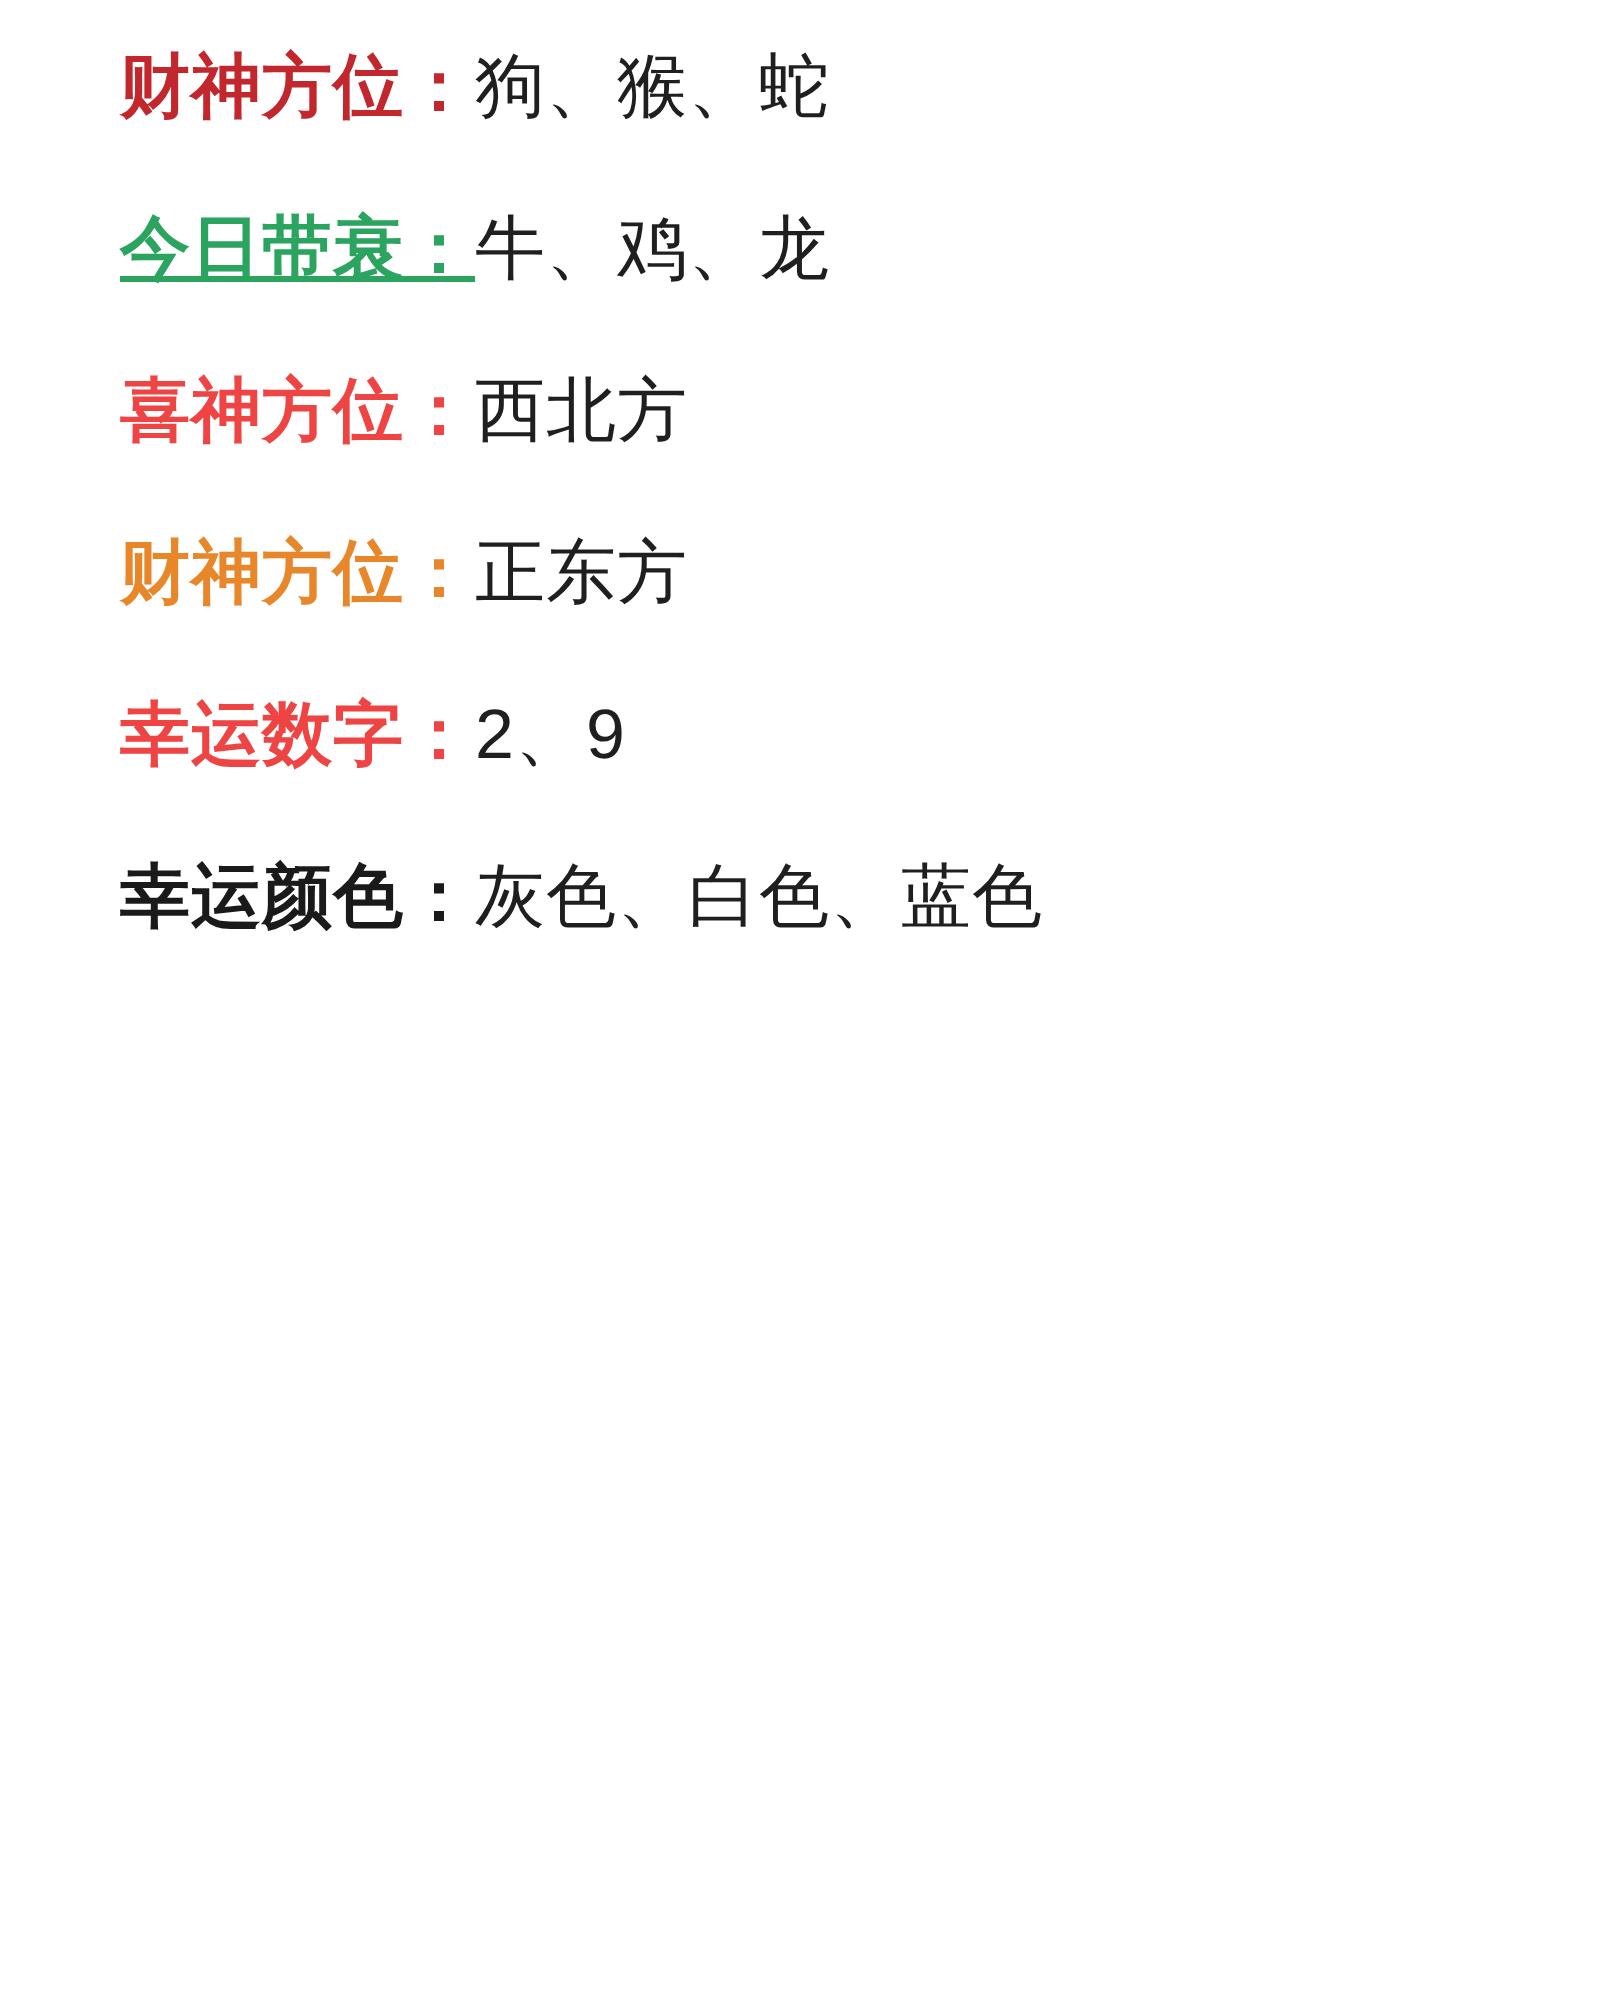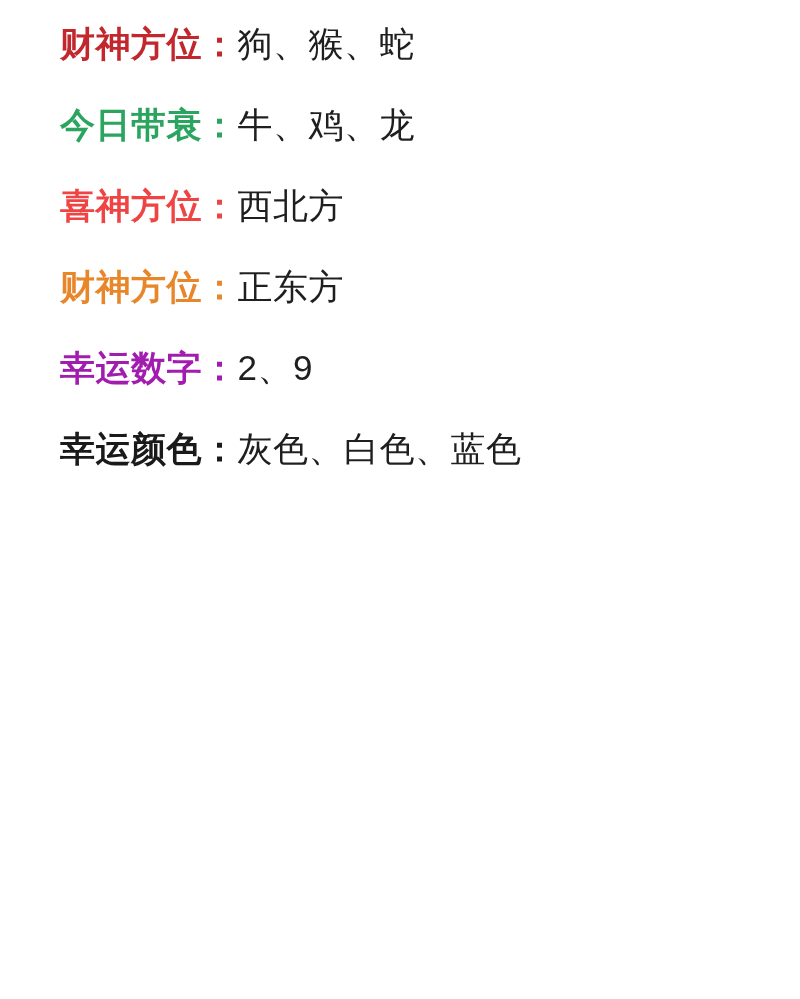--- a/index.html
+++ b/index.html
@@ -40,25 +40,25 @@
 </style>
 </head>
 <body>
 
 <div class="page">
 
 
 
   <p class="row"><span class="label" style="color: rgb(193, 39, 45);">财神方位：</span><span class="body-text">狗、猴、蛇</span></p>
 
-  <p class="row"><span class="label" style="color: rgb(42, 164, 94);">今日带衰：</span><span class="body-text">牛、鸡、龙</span></p>
+  <p class="row"><span class="label" style="color: rgb(42, 164, 94); text-decoration: underline;">今日带衰：</span><span class="body-text">牛、鸡、龙</span></p>
 
   <p class="row"><span class="label" style="color: #ef4444;">喜神方位：</span><span class="body-text">西北方</span></p>
 
   <p class="row"><span class="label" style="color: rgb(232, 134, 42); margin-top: 45px;">财神方位：</span><span class="body-text">正东方</span></p>
 
 
 
-  <p class="row"><span class="label" style="color: #a21caf;">幸运数字：</span><span class="body-text">2、9</span></p>
+  <p class="row"><span class="label" style="color: #ef4444;">幸运数字：</span><span class="body-text">2、9</span></p>
 
   <p class="row"><span class="label" style="color: rgb(26, 26, 26);">幸运颜色：</span><span class="body-text">灰色、白色、蓝色</span></p>
 
 </div>
 
 </body></html>

